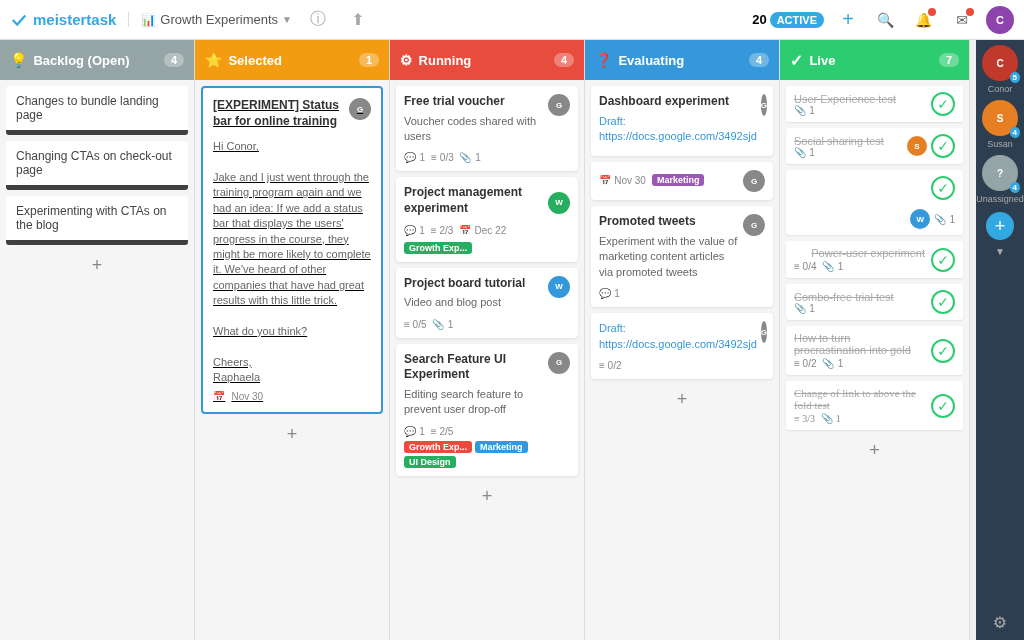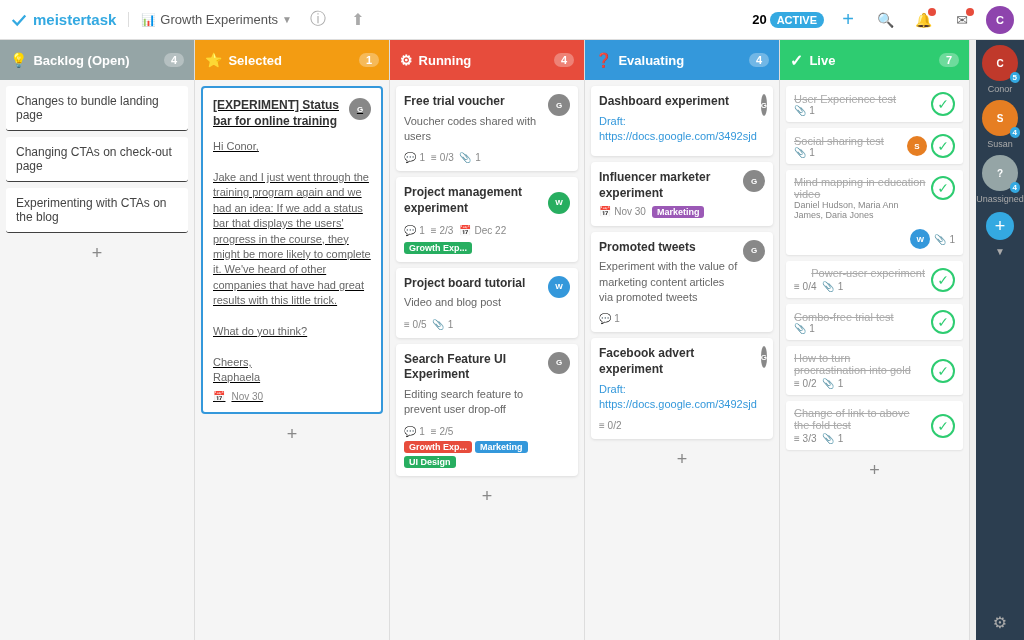--- a/index.html
+++ b/index.html
@@ -78,21 +78,21 @@
     .card-avatar { width: 22px; height: 22px; border-radius: 50%; display: flex; align-items: center; justify-content: center; color: #fff; font-size: 8px; font-weight: 700; margin-left: auto; }
     .card-avatar-w { background: #3498db; }
     .card-avatar-g { background: #888; }
     .tag { border-radius: 3px; padding: 1px 5px; font-size: 9px; font-weight: 700; color: #fff; }
     .tag-green { background: #27ae60; }
     .tag-red { background: #e74c3c; }
     .tag-blue { background: #3498db; }
     .add-card-btn { text-align: center; color: #888; font-size: 18px; cursor: pointer; padding: 4px; }
 
     
-    .backlog-item { background: #fff; border-radius: 3px; padding: 8px 10px; font-size: 12px; color: #444; cursor: pointer; border-bottom: 1px solid #404040; }
+    .backlog-item { background: #fff; border-radius: 3px; padding: 8px 10px; font-size: 12px; color: #444; cursor: pointer; border-bottom: 5px solid #404040; }
 
     
     .selected-card {
       background: #fff;
       border: 2px solid #3498db;
       border-radius: 4px;
       padding: 10px;
       font-size: 11px;
       text-decoration: underline;
     }
@@ -282,21 +282,20 @@
               <div class="card-title">Dashboard experiment</div>
               <div class="card-body-text" style="color:#3498db;">Draft: https://docs.google.com/3492sjd</div>
             </div>
             <div class="card-avatar" style="background:#888;">G</div>
           </div>
         </div>
 
         <div class="card">
           <div style="display:flex;align-items:flex-start;gap:4px;">
             <div style="flex:1;">
-              <div class="card-title">Influencer marketer experiment</div>
               <div class="card-footer" style="margin-top:4px;">
                 <span class="card-meta">📅 Nov 30</span>
                 <span class="tag" style="background:#9b59b6;">Marketing</span>
               </div>
             </div>
             <div class="card-avatar" style="background:#888;">G</div>
           </div>
         </div>
 
         <div class="card">
@@ -308,21 +307,20 @@
             <div class="card-avatar" style="background:#888;">G</div>
           </div>
           <div class="card-footer">
             <span class="card-meta">💬 1</span>
           </div>
         </div>
 
         <div class="card">
           <div style="display:flex;align-items:flex-start;gap:4px;">
             <div style="flex:1;">
-              <div class="card-title">Facebook advert experiment</div>
               <div class="card-body-text" style="color:#3498db;">Draft: https://docs.google.com/3492sjd</div>
             </div>
             <div class="card-avatar" style="background:#888;">G</div>
           </div>
           <div class="card-footer">
             <span class="card-meta">≡ 0/2</span>
           </div>
         </div>
         <div class="add-card-btn">+</div>
       </div>
@@ -350,24 +348,20 @@
             <div class="card-meta">📎 1</div>
           </div>
           <div style="display:flex;align-items:center;gap:4px;">
             <div class="card-avatar" style="background:#e67e22;width:20px;height:20px;font-size:8px;">S</div>
             <div class="checkmark-circle">✓</div>
           </div>
         </div>
 
         <div class="col-live-card" style="flex-direction:column;align-items:stretch;">
           <div style="display:flex;align-items:flex-start;gap:4px;">
-            <div style="flex:1;">
-              <div class="strikethrough" style="font-size:11px;">Mind mapping in education video</div>
-              <div style="font-size:9px;color:#888;">Daniel Hudson, Maria Ann James, Daria Jones</div>
-            </div>
             <div class="checkmark-circle">✓</div>
           </div>
           <div style="display:flex;align-items:center;gap:4px;margin-top:3px;">
             <div class="card-avatar card-avatar-w" style="width:20px;height:20px;font-size:8px;">W</div>
             <span class="card-meta">📎 1</span>
           </div>
         </div>
 
         <div class="col-live-card">
           <div style="flex:1;text-align:right;">
@@ -393,21 +387,21 @@
             <div class="strikethrough" style="font-size:11px;">How to turn procrastination into gold</div>
             <div class="card-footer" style="margin-top:2px;">
               <span class="card-meta">≡ 0/2</span>
               <span class="card-meta">📎 1</span>
             </div>
           </div>
           <div class="checkmark-circle">✓</div>
         </div>
 
         <div class="col-live-card">
-          <div style="flex:1;">
+          <div style="flex:1;font-family:Liberation Serif, serif;">
             <div class="strikethrough" style="font-size:11px;">Change of link to above the fold test</div>
             <div class="card-footer" style="margin-top:2px;">
               <span class="card-meta">≡ 3/3</span>
               <span class="card-meta">📎 1</span>
             </div>
           </div>
           <div class="checkmark-circle">✓</div>
         </div>
         <div class="add-card-btn">+</div>
       </div>

